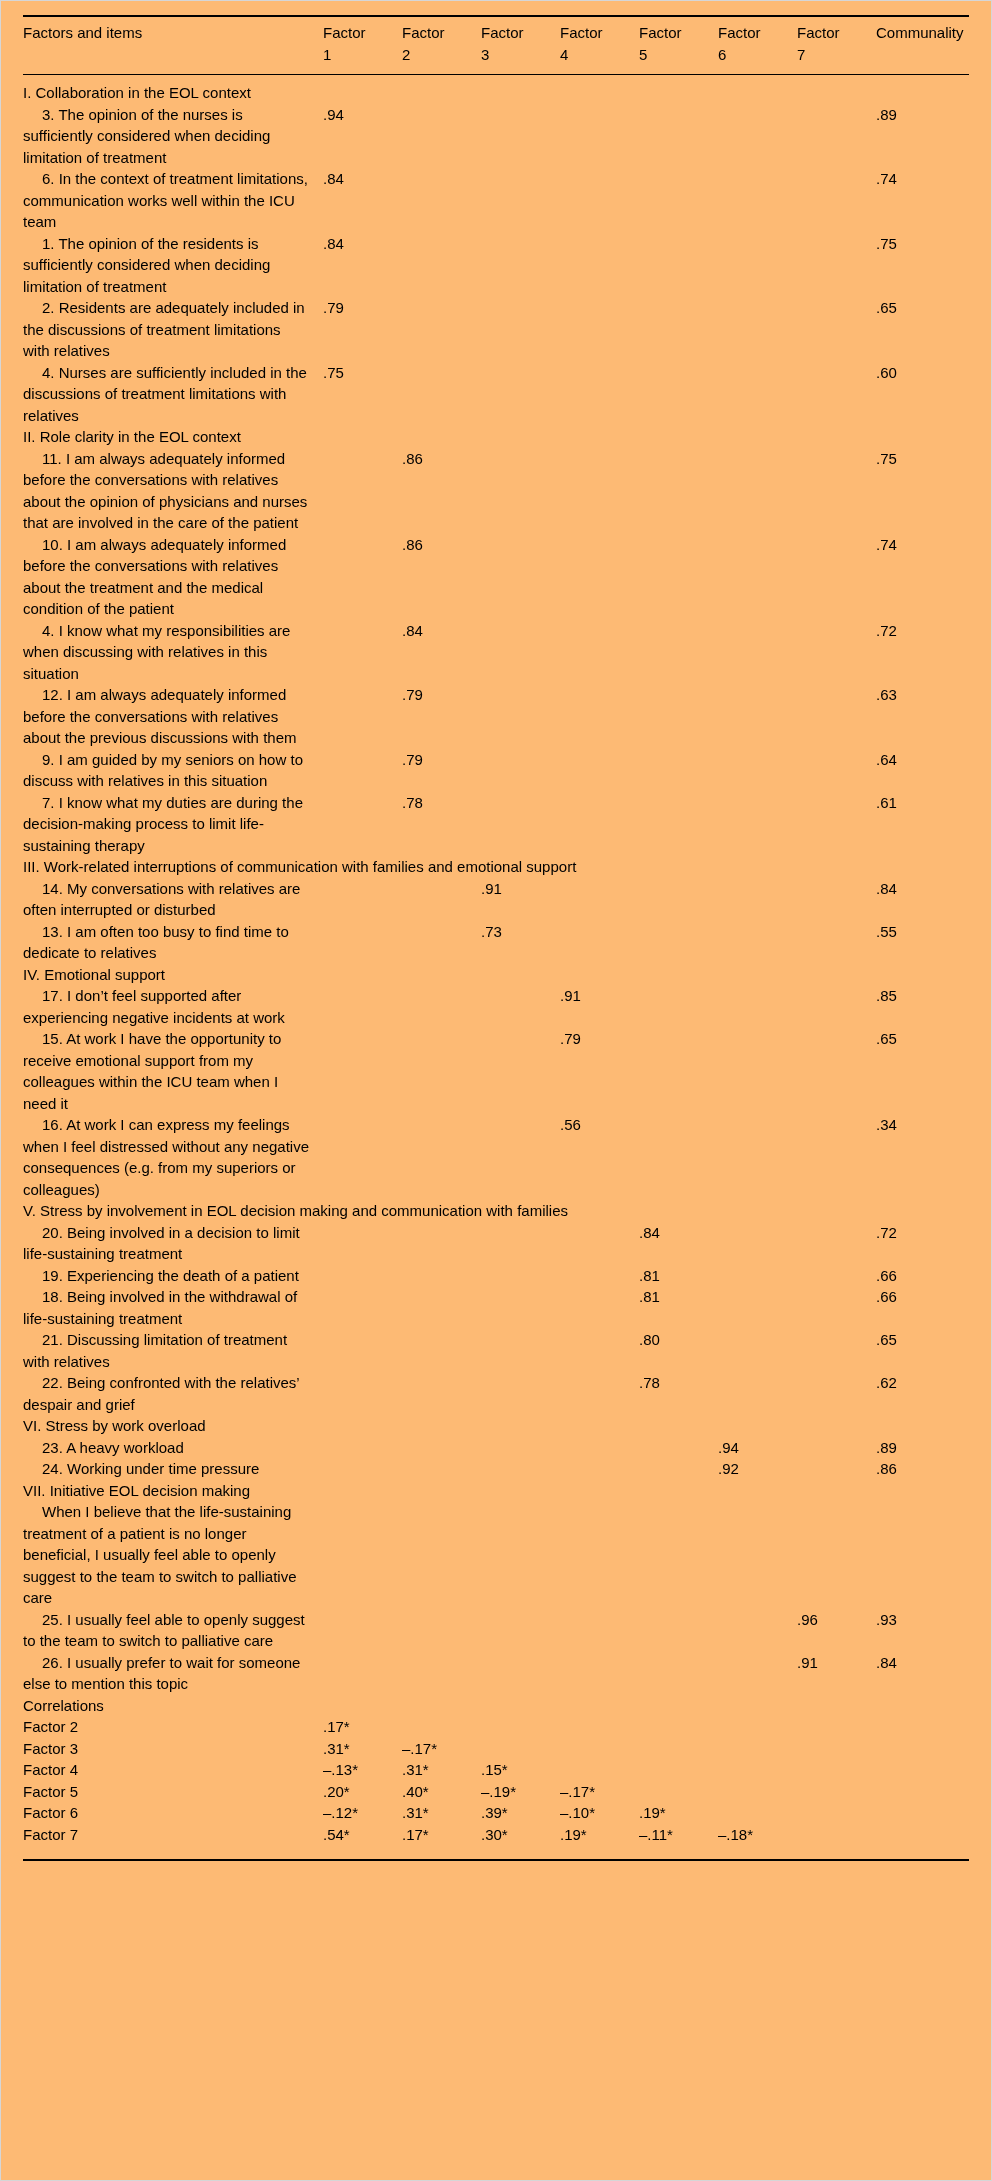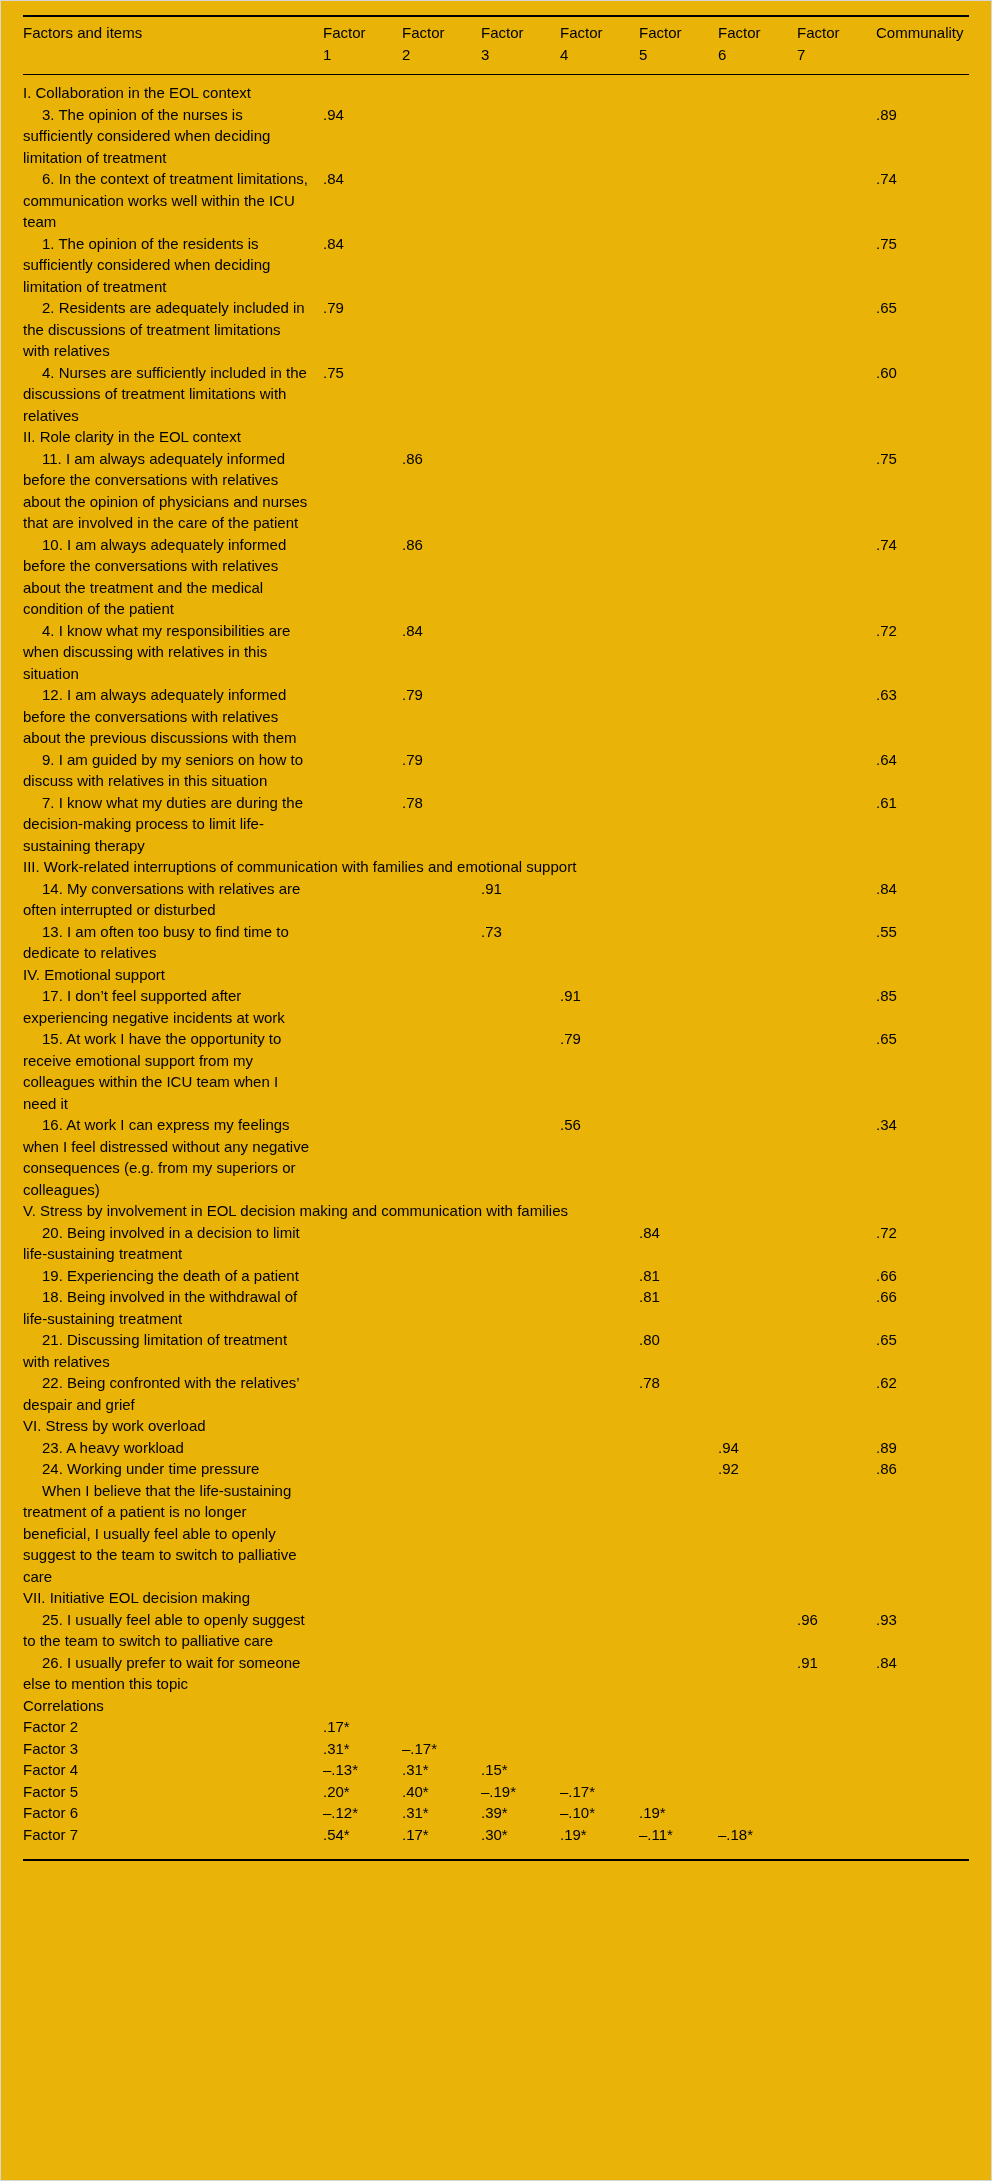--- a/index.html
+++ b/index.html
@@ -6,21 +6,21 @@
   html,body { background:#ffffff; }
   body {
     font-family:"Liberation Sans","DejaVu Sans",sans-serif;
     color:#000000;
     -webkit-font-smoothing:antialiased;
   }
   .page {
     width:992px;
     min-height:2181px;
     margin:0 auto;
-    background:#eab308;
+    background:#fdba74;
     border:1px solid #d6d6d6;
     padding:14px 22px 30px 22px;
   }
   table.factor-table {
     width:100%;
     border-collapse:collapse;
     table-layout:fixed;
     border-top:2px solid #000;
     border-bottom:2px solid #000;
   }
@@ -344,32 +344,32 @@
           <td class="value-cell"></td>
           <td class="value-cell"></td>
           <td class="value-cell"></td>
           <td class="value-cell"></td>
           <td class="value-cell"></td>
           <td class="value-cell">.92</td>
           <td class="value-cell"></td>
           <td class="value-cell">.86</td>
         </tr>
         <tr>
+          <td colspan="9" class="section-label">VII. Initiative EOL decision making</td>
+        </tr>
+        <tr>
           <td class="item-label">When I believe that the life-sustaining treatment of a patient is no longer beneficial, I usually feel able to openly suggest to the team to switch to palliative care</td>
           <td class="value-cell"></td>
           <td class="value-cell"></td>
           <td class="value-cell"></td>
           <td class="value-cell"></td>
           <td class="value-cell"></td>
           <td class="value-cell"></td>
           <td class="value-cell"></td>
           <td class="value-cell"></td>
-        </tr>
-        <tr>
-          <td colspan="9" class="section-label">VII. Initiative EOL decision making</td>
         </tr>
         <tr>
           <td class="item-label">25. I usually feel able to openly suggest to the team to switch to palliative care</td>
           <td class="value-cell"></td>
           <td class="value-cell"></td>
           <td class="value-cell"></td>
           <td class="value-cell"></td>
           <td class="value-cell"></td>
           <td class="value-cell"></td>
           <td class="value-cell">.96</td>

